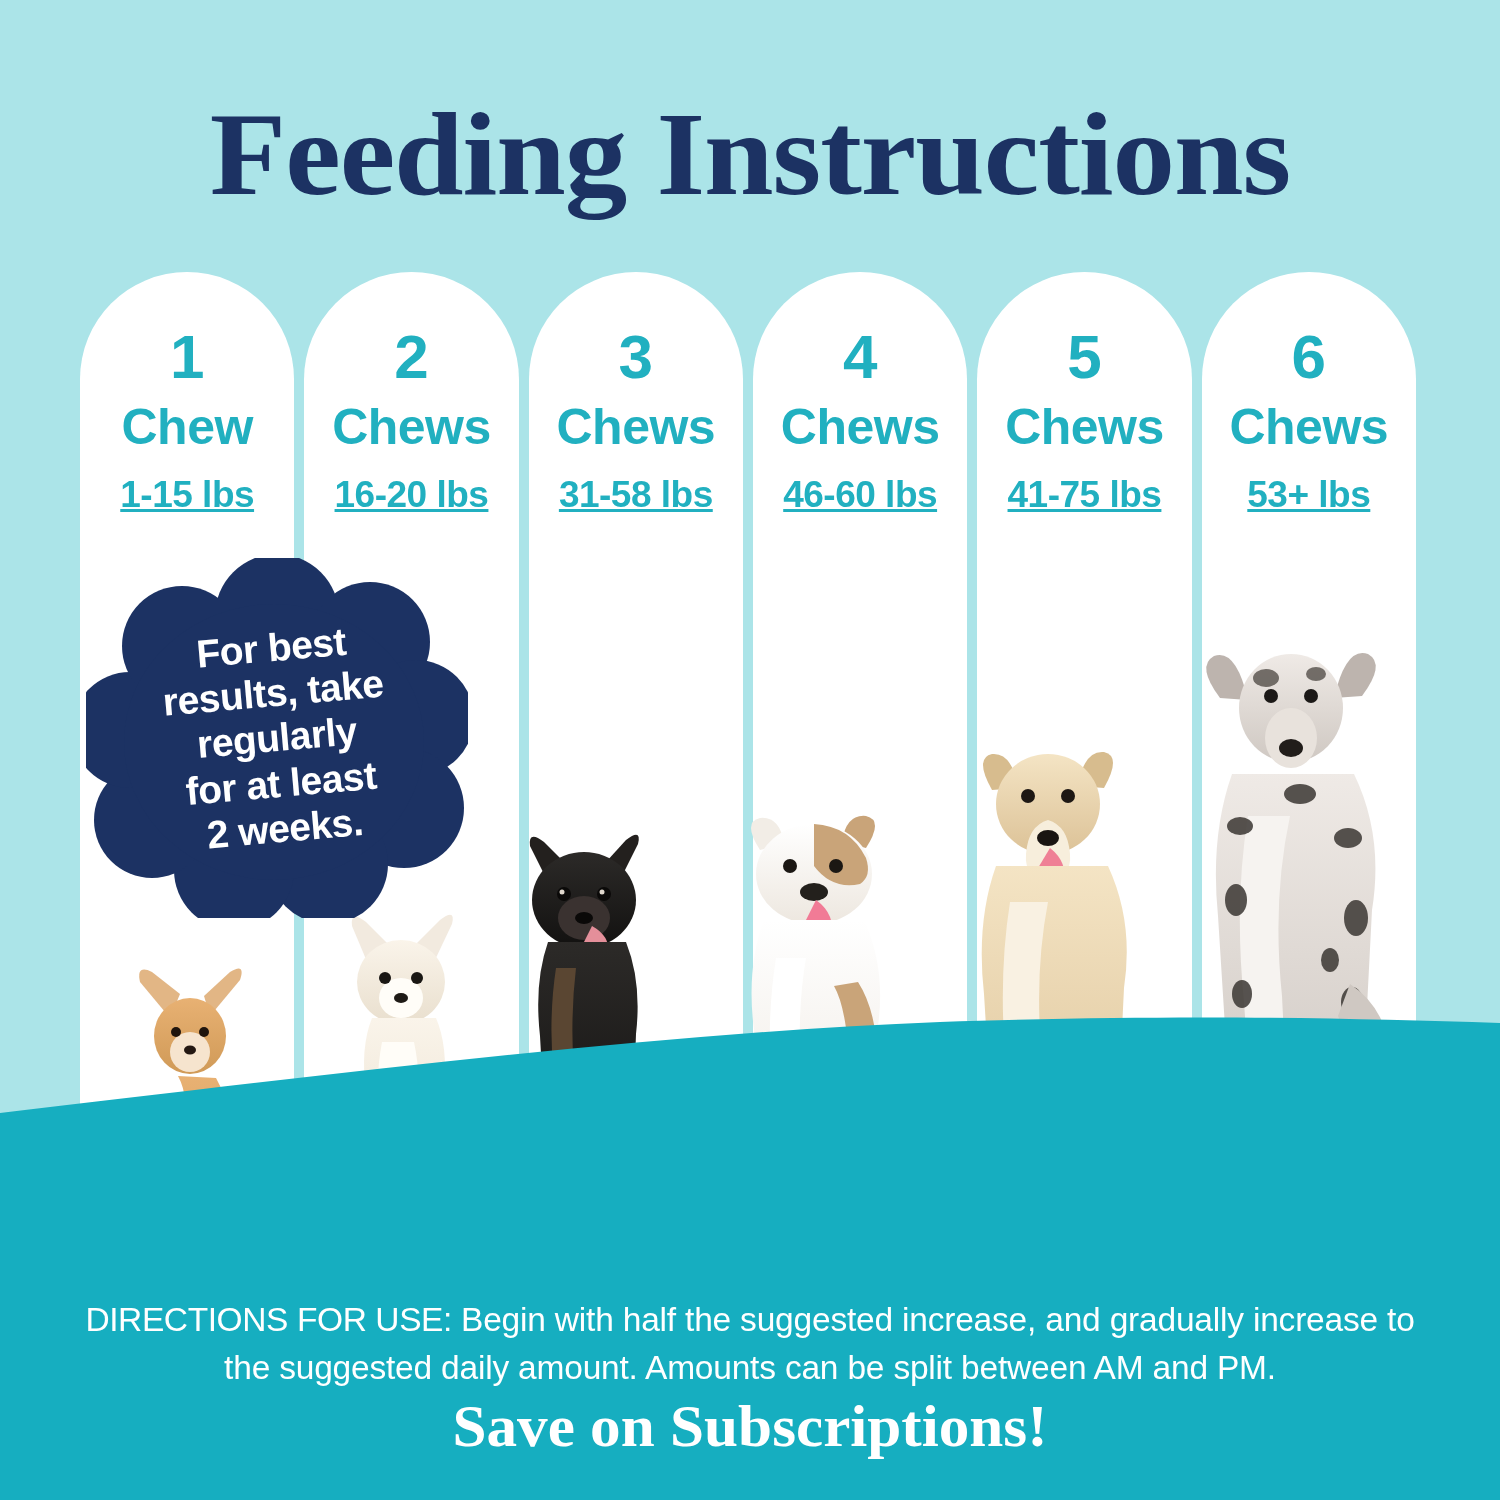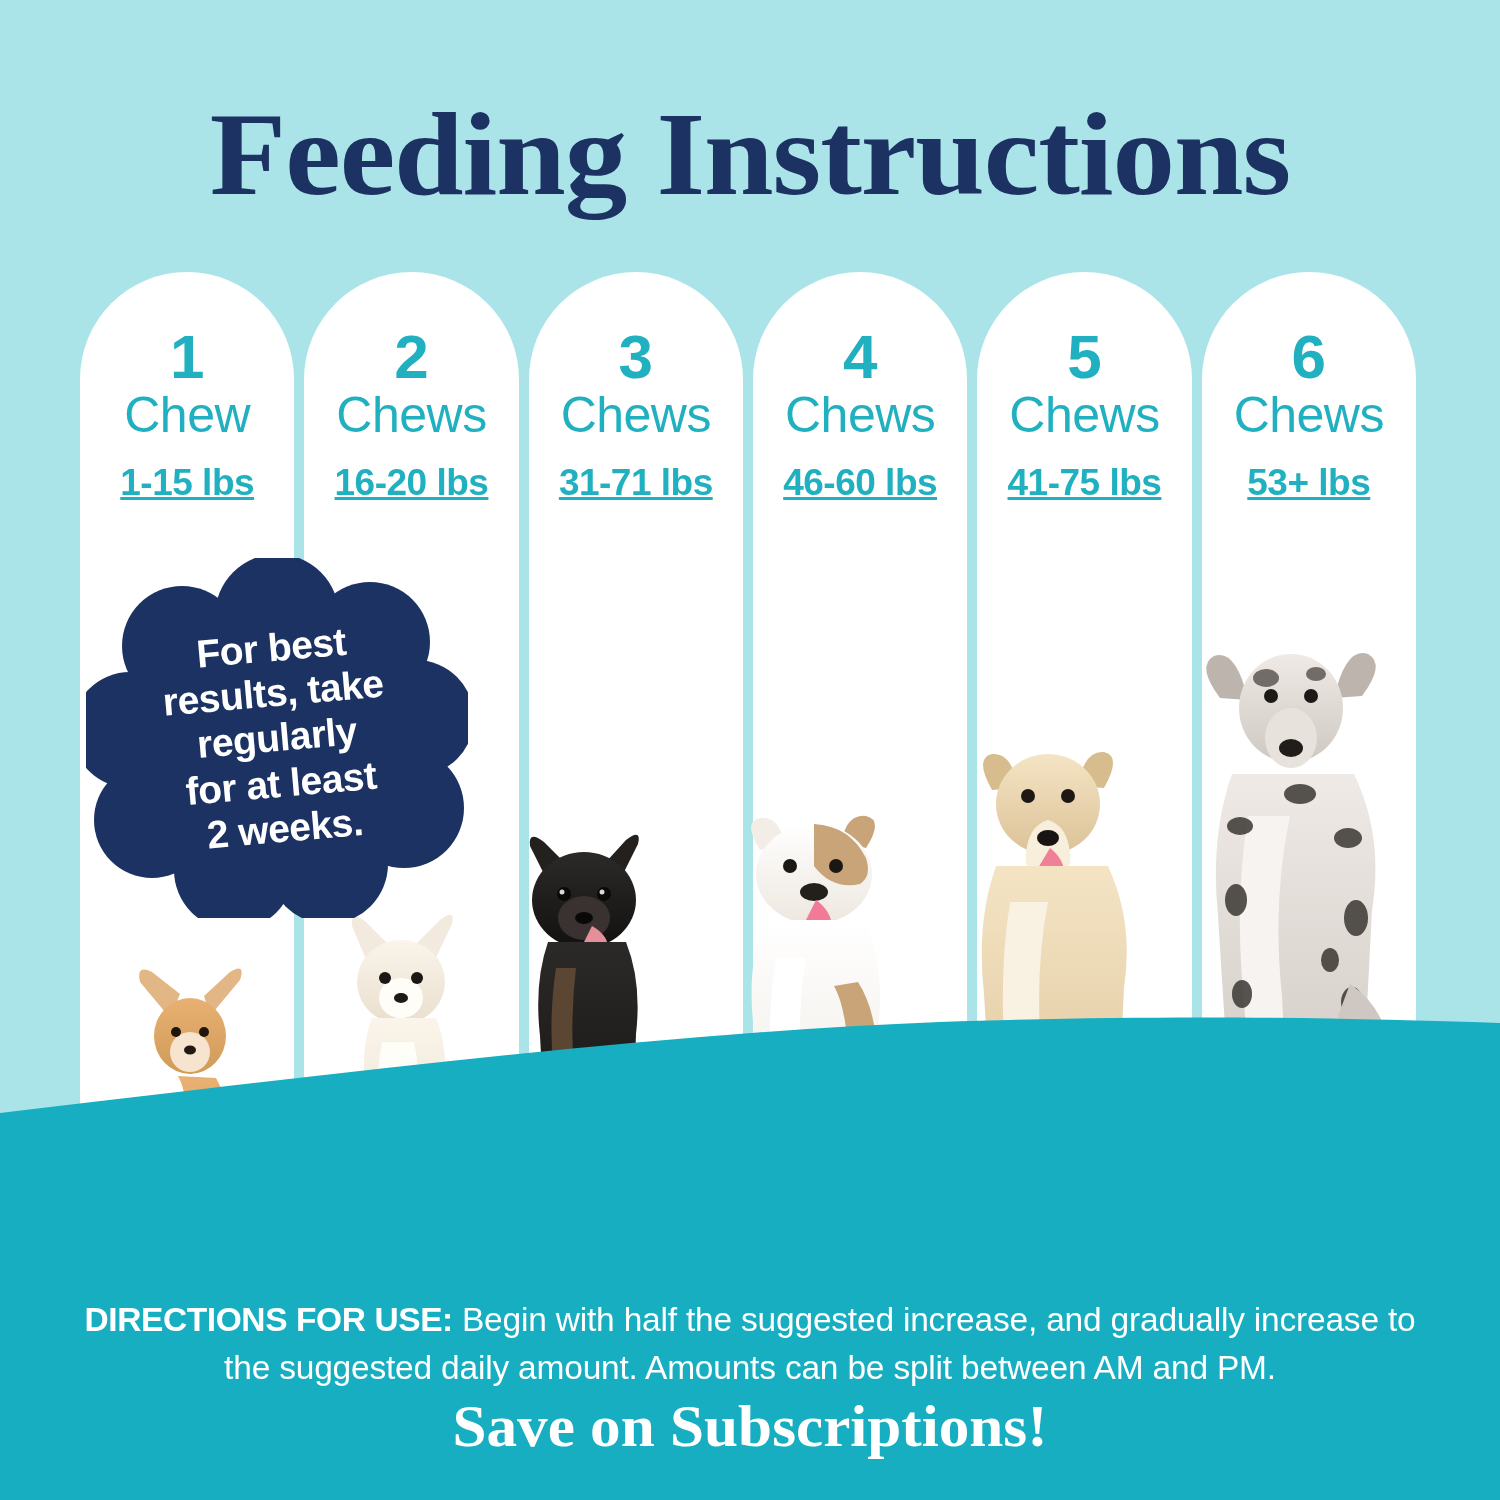--- a/index.html
+++ b/index.html
@@ -43,25 +43,25 @@
   }
   .card .qty{
     color:#21B0C0;
     font-weight:800;
     font-size:62px;
     line-height:0.95;
     letter-spacing:0px;
   }
   .card .unit{
     color:#21B0C0;
-    font-weight:400;
+    font-weight:700;
     font-size:50px;
     line-height:1.05;
     letter-spacing:-0.5px;
-    margin-top:2px;
+    margin-top:14px;
   }
   .card .weight{
     color:#21B0C0;
     font-weight:800;
     font-size:37px;
     line-height:1.1;
     margin-top:22px;
     letter-spacing:-0.5px;
     text-decoration:underline;
   }
@@ -92,21 +92,21 @@
   .badge .l1{margin-left:4px;}
   .badge .l4 b{font-weight:800;}
 
   
   .directions{
     position:absolute;left:60px;top:1262px;width:1380px;
     text-align:center;color:#FFFFFF;
     font-size:33.5px;line-height:1.45;font-weight:500;
     letter-spacing:-0.2px;
   }
-  .directions b{font-weight:700;letter-spacing:-0.4px;}
+  .directions b{font-weight:400;letter-spacing:-0.4px;}
 
   .tagline{
     position:absolute;left:0;top:1392px;width:1500px;text-align:center;
     font-family:"Liberation Serif", serif;
     font-weight:700;font-size:60px;color:#FFFFFF;
     transform:scaleX(1.02);
   }
 </style>
 </head>
 <body>
@@ -122,21 +122,21 @@
       <div class="weight">1-15 lbs</div>
     </div>
     <div class="card">
       <div class="qty">2</div>
       <div class="unit">Chews</div>
       <div class="weight">16-20 lbs</div>
     </div>
     <div class="card">
       <div class="qty">3</div>
       <div class="unit">Chews</div>
-      <div class="weight">31-71 lbs</div>
+      <div class="weight">31-58 lbs</div>
     </div>
     <div class="card">
       <div class="qty">4</div>
       <div class="unit">Chews</div>
       <div class="weight">46-60 lbs</div>
     </div>
     <div class="card">
       <div class="qty">5</div>
       <div class="unit">Chews</div>
       <div class="weight">41-75 lbs</div>

